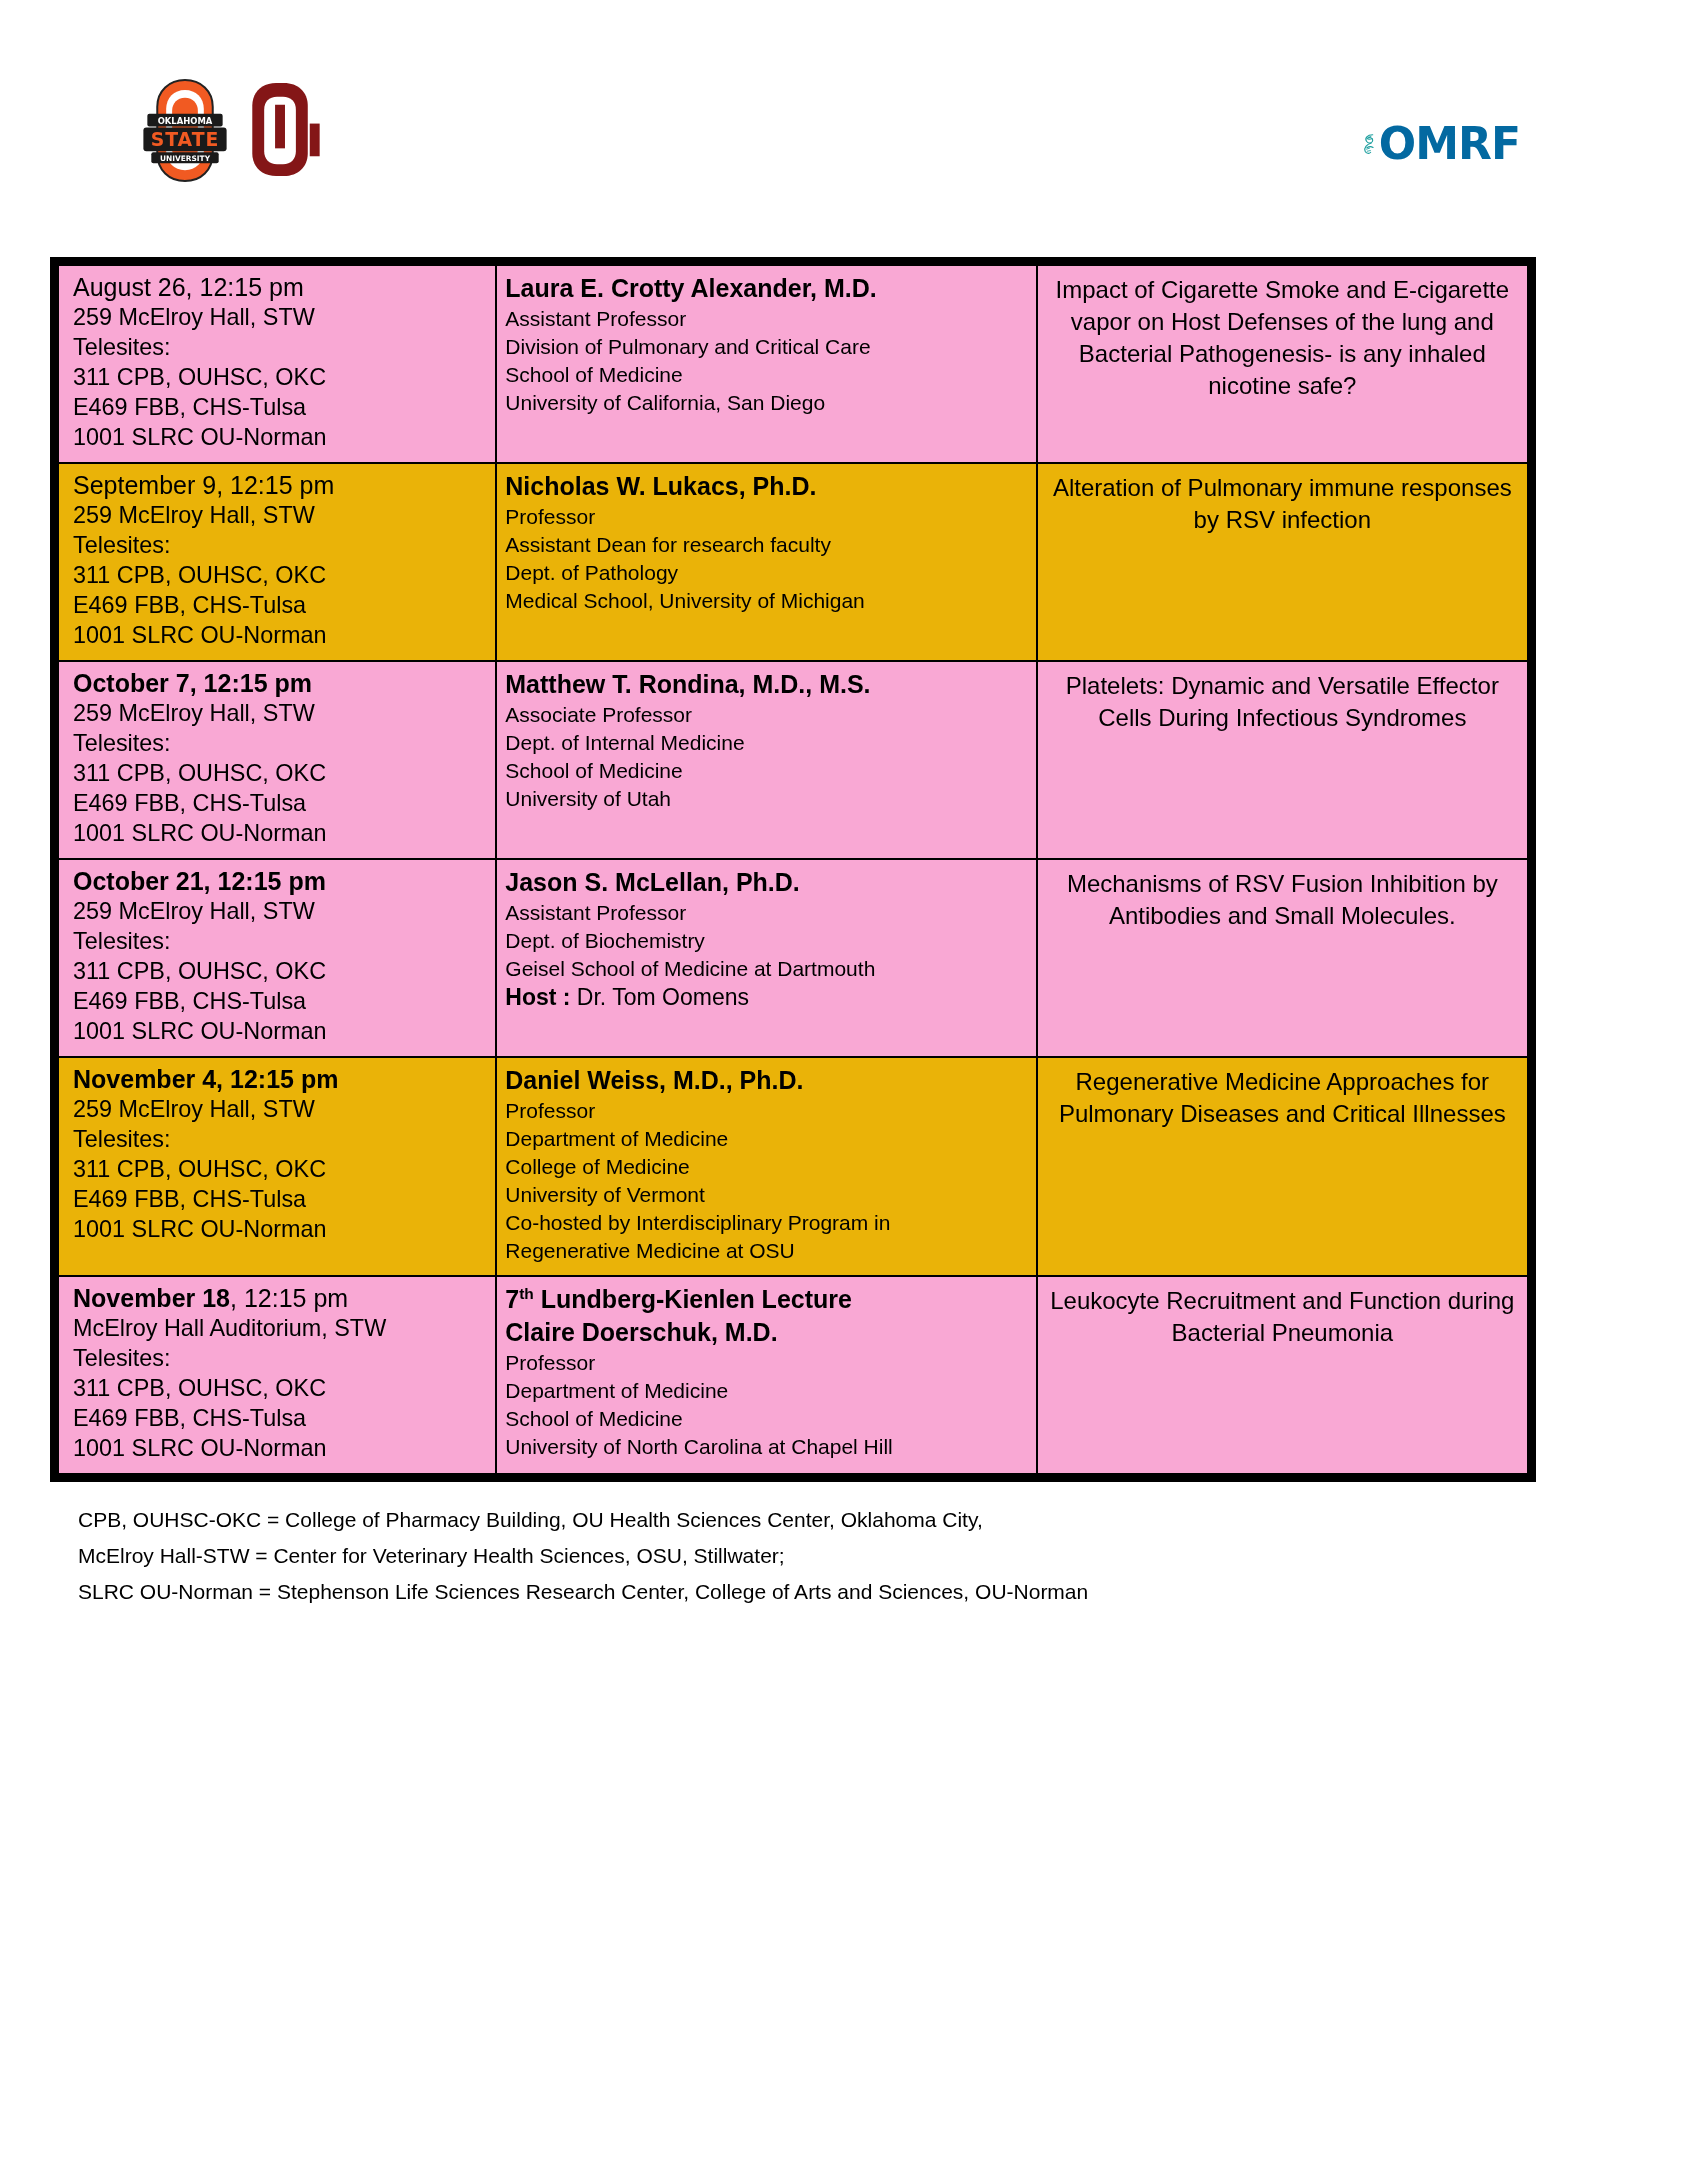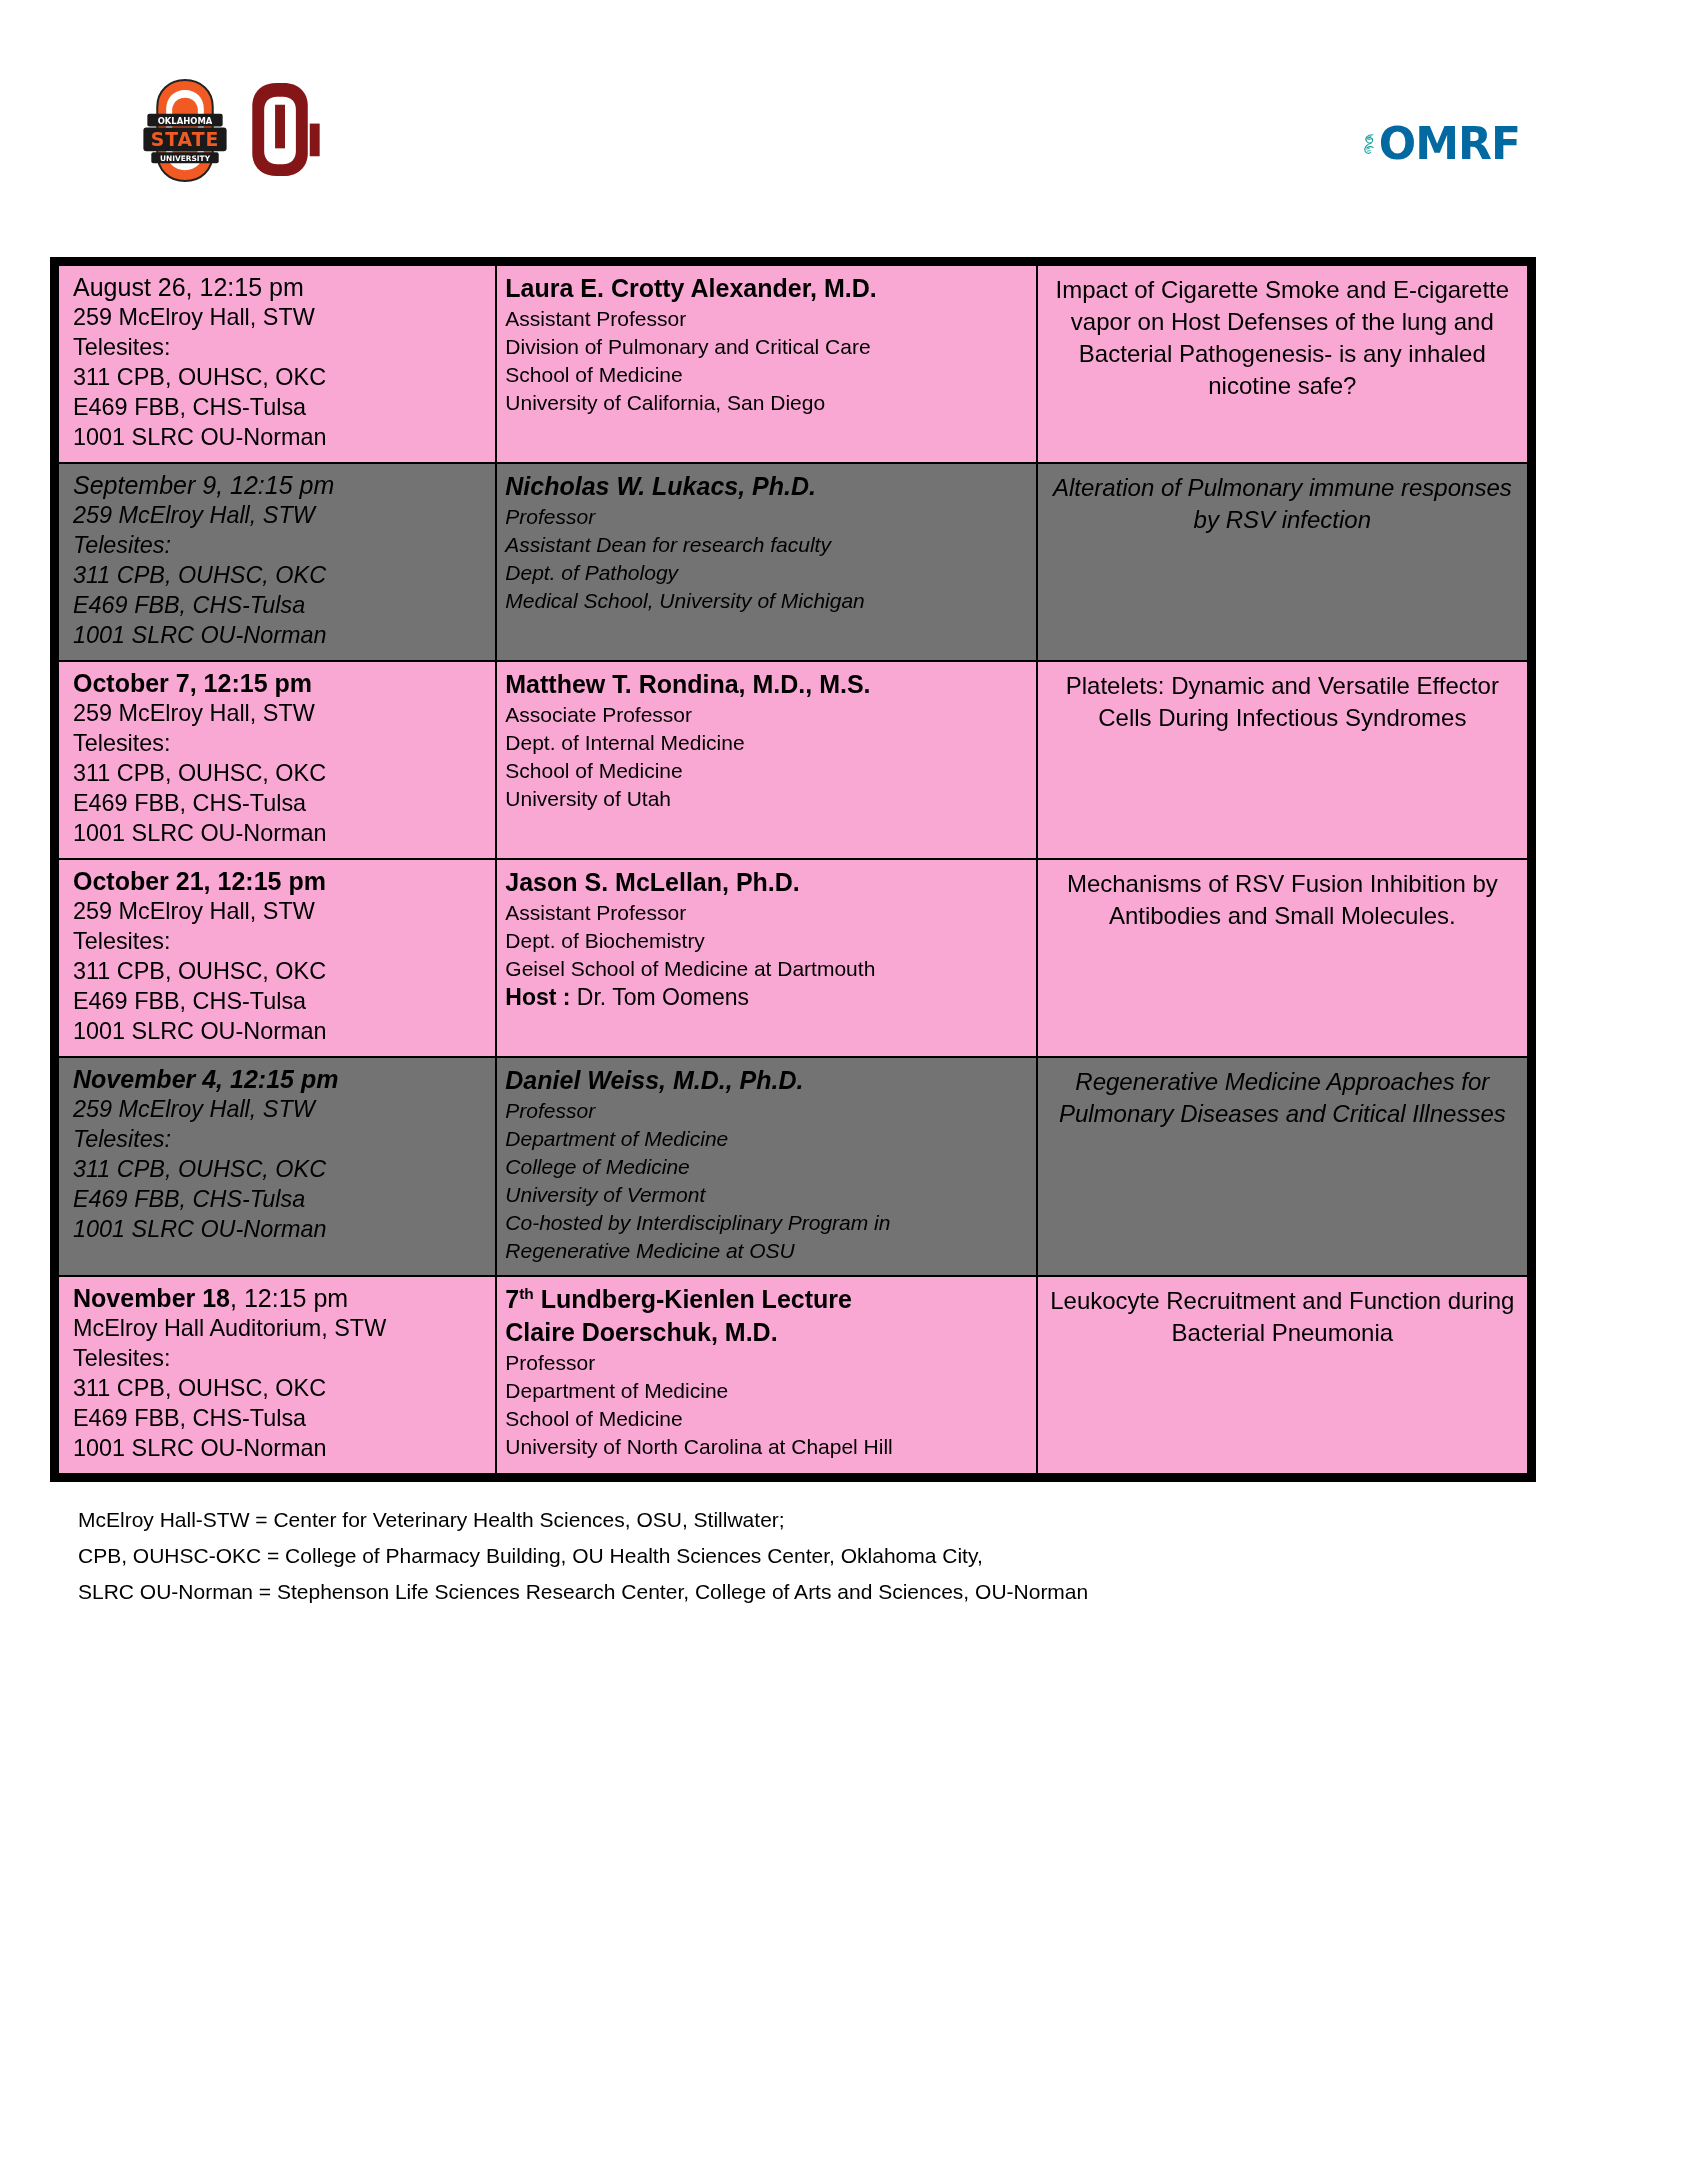--- a/index.html
+++ b/index.html
@@ -120,21 +120,21 @@
     border: 2px solid #000000;
     vertical-align: top;
     padding: 6px 8px 10px 8px;
     box-sizing: border-box;
   }
   col.c-date { width: 438px; }
   col.c-speaker { width: 540px; }
   col.c-title { width: 491px; }
 
   tr.shade td { background: #f9a8d4; }
-  tr.plain td { background: #737373; font-style: italic; }
+  tr.plain td { background: #eab308; }
 
   .cell-date {
     font-size: 23.4px;
     line-height: 30px;
     text-align: left;
     padding-left: 14px !important;
   }
   .cell-date .dline { white-space: nowrap; }
   .cell-date .d-strong { font-weight: bold; }
   .cell-date .d-first { font-size: 25px; }
@@ -355,19 +355,19 @@
               <span class="sp-line">School of Medicine</span>
               <span class="sp-line">University of North Carolina at Chapel Hill</span>
             </td>
             <td class="cell-title">Leukocyte Recruitment and Function during Bacterial Pneumonia</td>
           </tr>
         </tbody>
     </table>
   </div>
 
   <div class="footnotes">
+    <div class="footnote">CPB, OUHSC-OKC = College of Pharmacy Building, OU Health Sciences Center, Oklahoma City,</div>
     <div class="footnote">McElroy Hall-STW = Center for Veterinary Health Sciences, OSU, Stillwater;</div>
-    <div class="footnote">CPB, OUHSC-OKC = College of Pharmacy Building, OU Health Sciences Center, Oklahoma City,</div>
     <div class="footnote">SLRC OU-Norman = Stephenson Life Sciences Research Center, College of Arts and Sciences, OU-Norman</div>
   </div>
 
 </div>
 
 
 </body></html>

